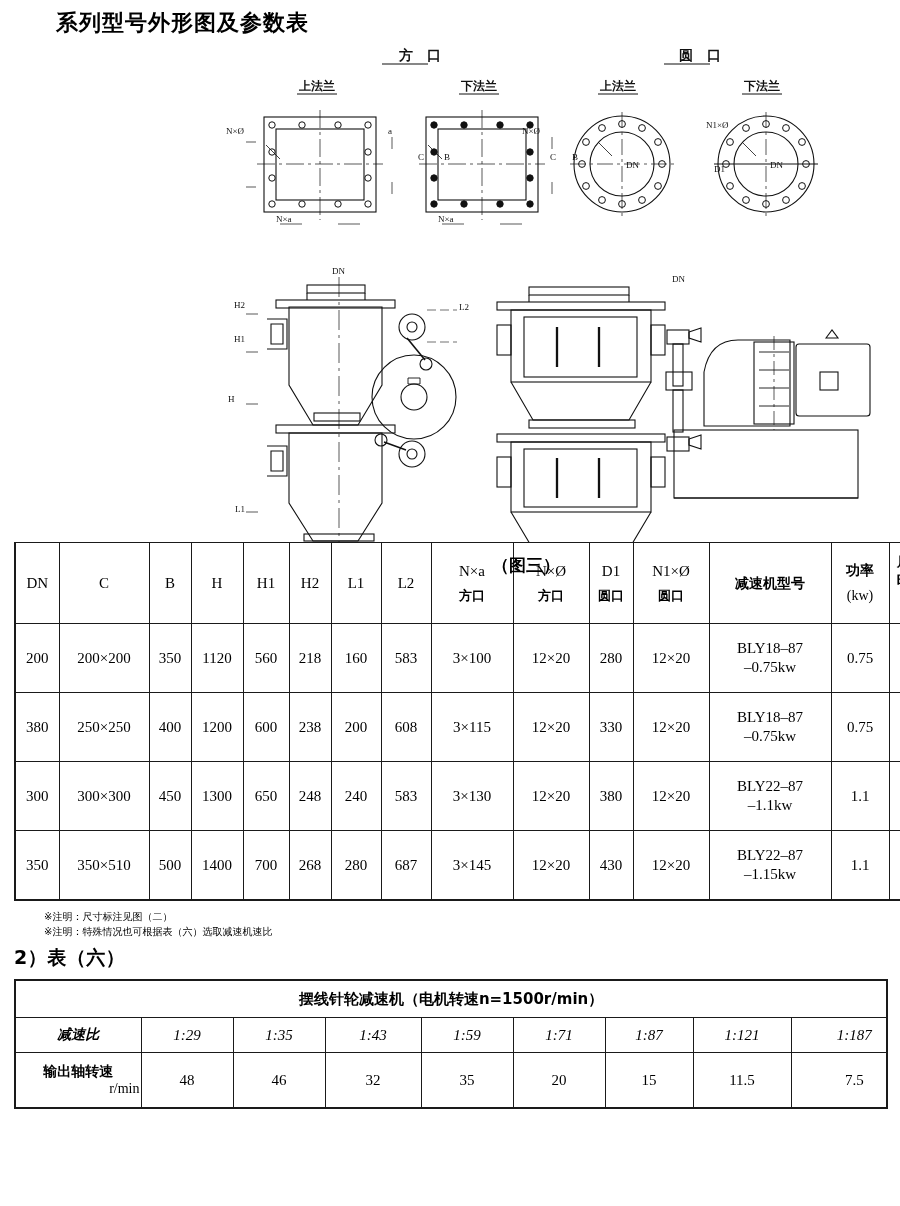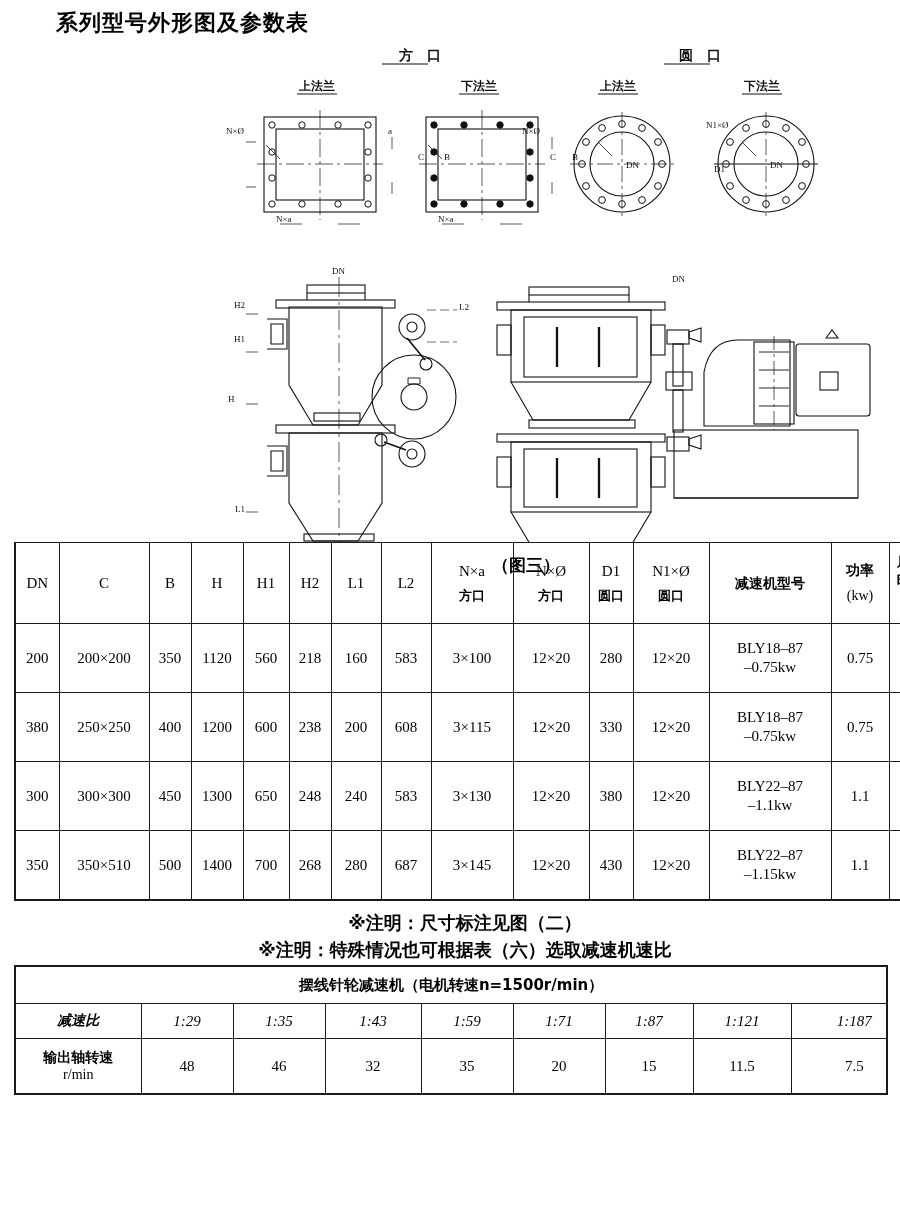--- a/index.html
+++ b/index.html
@@ -104,24 +104,23 @@
     font-weight: normal;
     margin-top: 7px;
   }
   .hdr-top { display:block; font-size:15px; }
   .gearbox-model { white-space: pre-line; line-height: 1.3; }
 
   
   .notes {
     margin: 8px 0 2px 30px;
     font-family: "DejaVu Sans", "Liberation Sans", sans-serif;
-    font-size: 18px;
-    font-weight: bold;
+    font-size: 10px;
+    font-weight: normal;
     line-height: 1.5;
-    text-align: center;
   }
 
   
   table.ratio {
     border-collapse: collapse;
     width: 872px;
     table-layout: fixed;
     font-family: "Liberation Serif", "DejaVu Serif", serif;
   }
   table.ratio td, table.ratio th {
@@ -148,20 +147,21 @@
     font-weight: bold;
     border-left-width: 2px;
     line-height: 1.25;
   }
   table.ratio td.lastcol { border-right-width: 2px; padding-left: 32px; }
   .unit-small {
     display: block;
     font-family: "Liberation Serif", "DejaVu Serif", serif;
     font-size: 14px;
     font-weight: normal;
+    text-align: right;
   }
 
   .dwg-label {
     font-family: "DejaVu Sans", "Liberation Sans", sans-serif;
     font-weight: bold;
   }
 </style>
 </head>
 <body>
 
@@ -548,20 +548,21 @@
         <td class="outer-r">8</td>
       </tr>
     </tbody>
   </table>
 
   <div class="notes">
     <div>※注明：尺寸标注见图（二）</div>
     <div>※注明：特殊情况也可根据表（六）选取减速机速比</div>
   </div>
 
+  <div class="section-head small">2）表（六）</div>
 
   <table class="ratio">
     <colgroup>
       <col style="width:126px">
         <col style="width:92px">
         <col style="width:92px">
       <col style="width:96px">
         <col style="width:92px">
         <col style="width:92px">
       <col style="width:88px">

